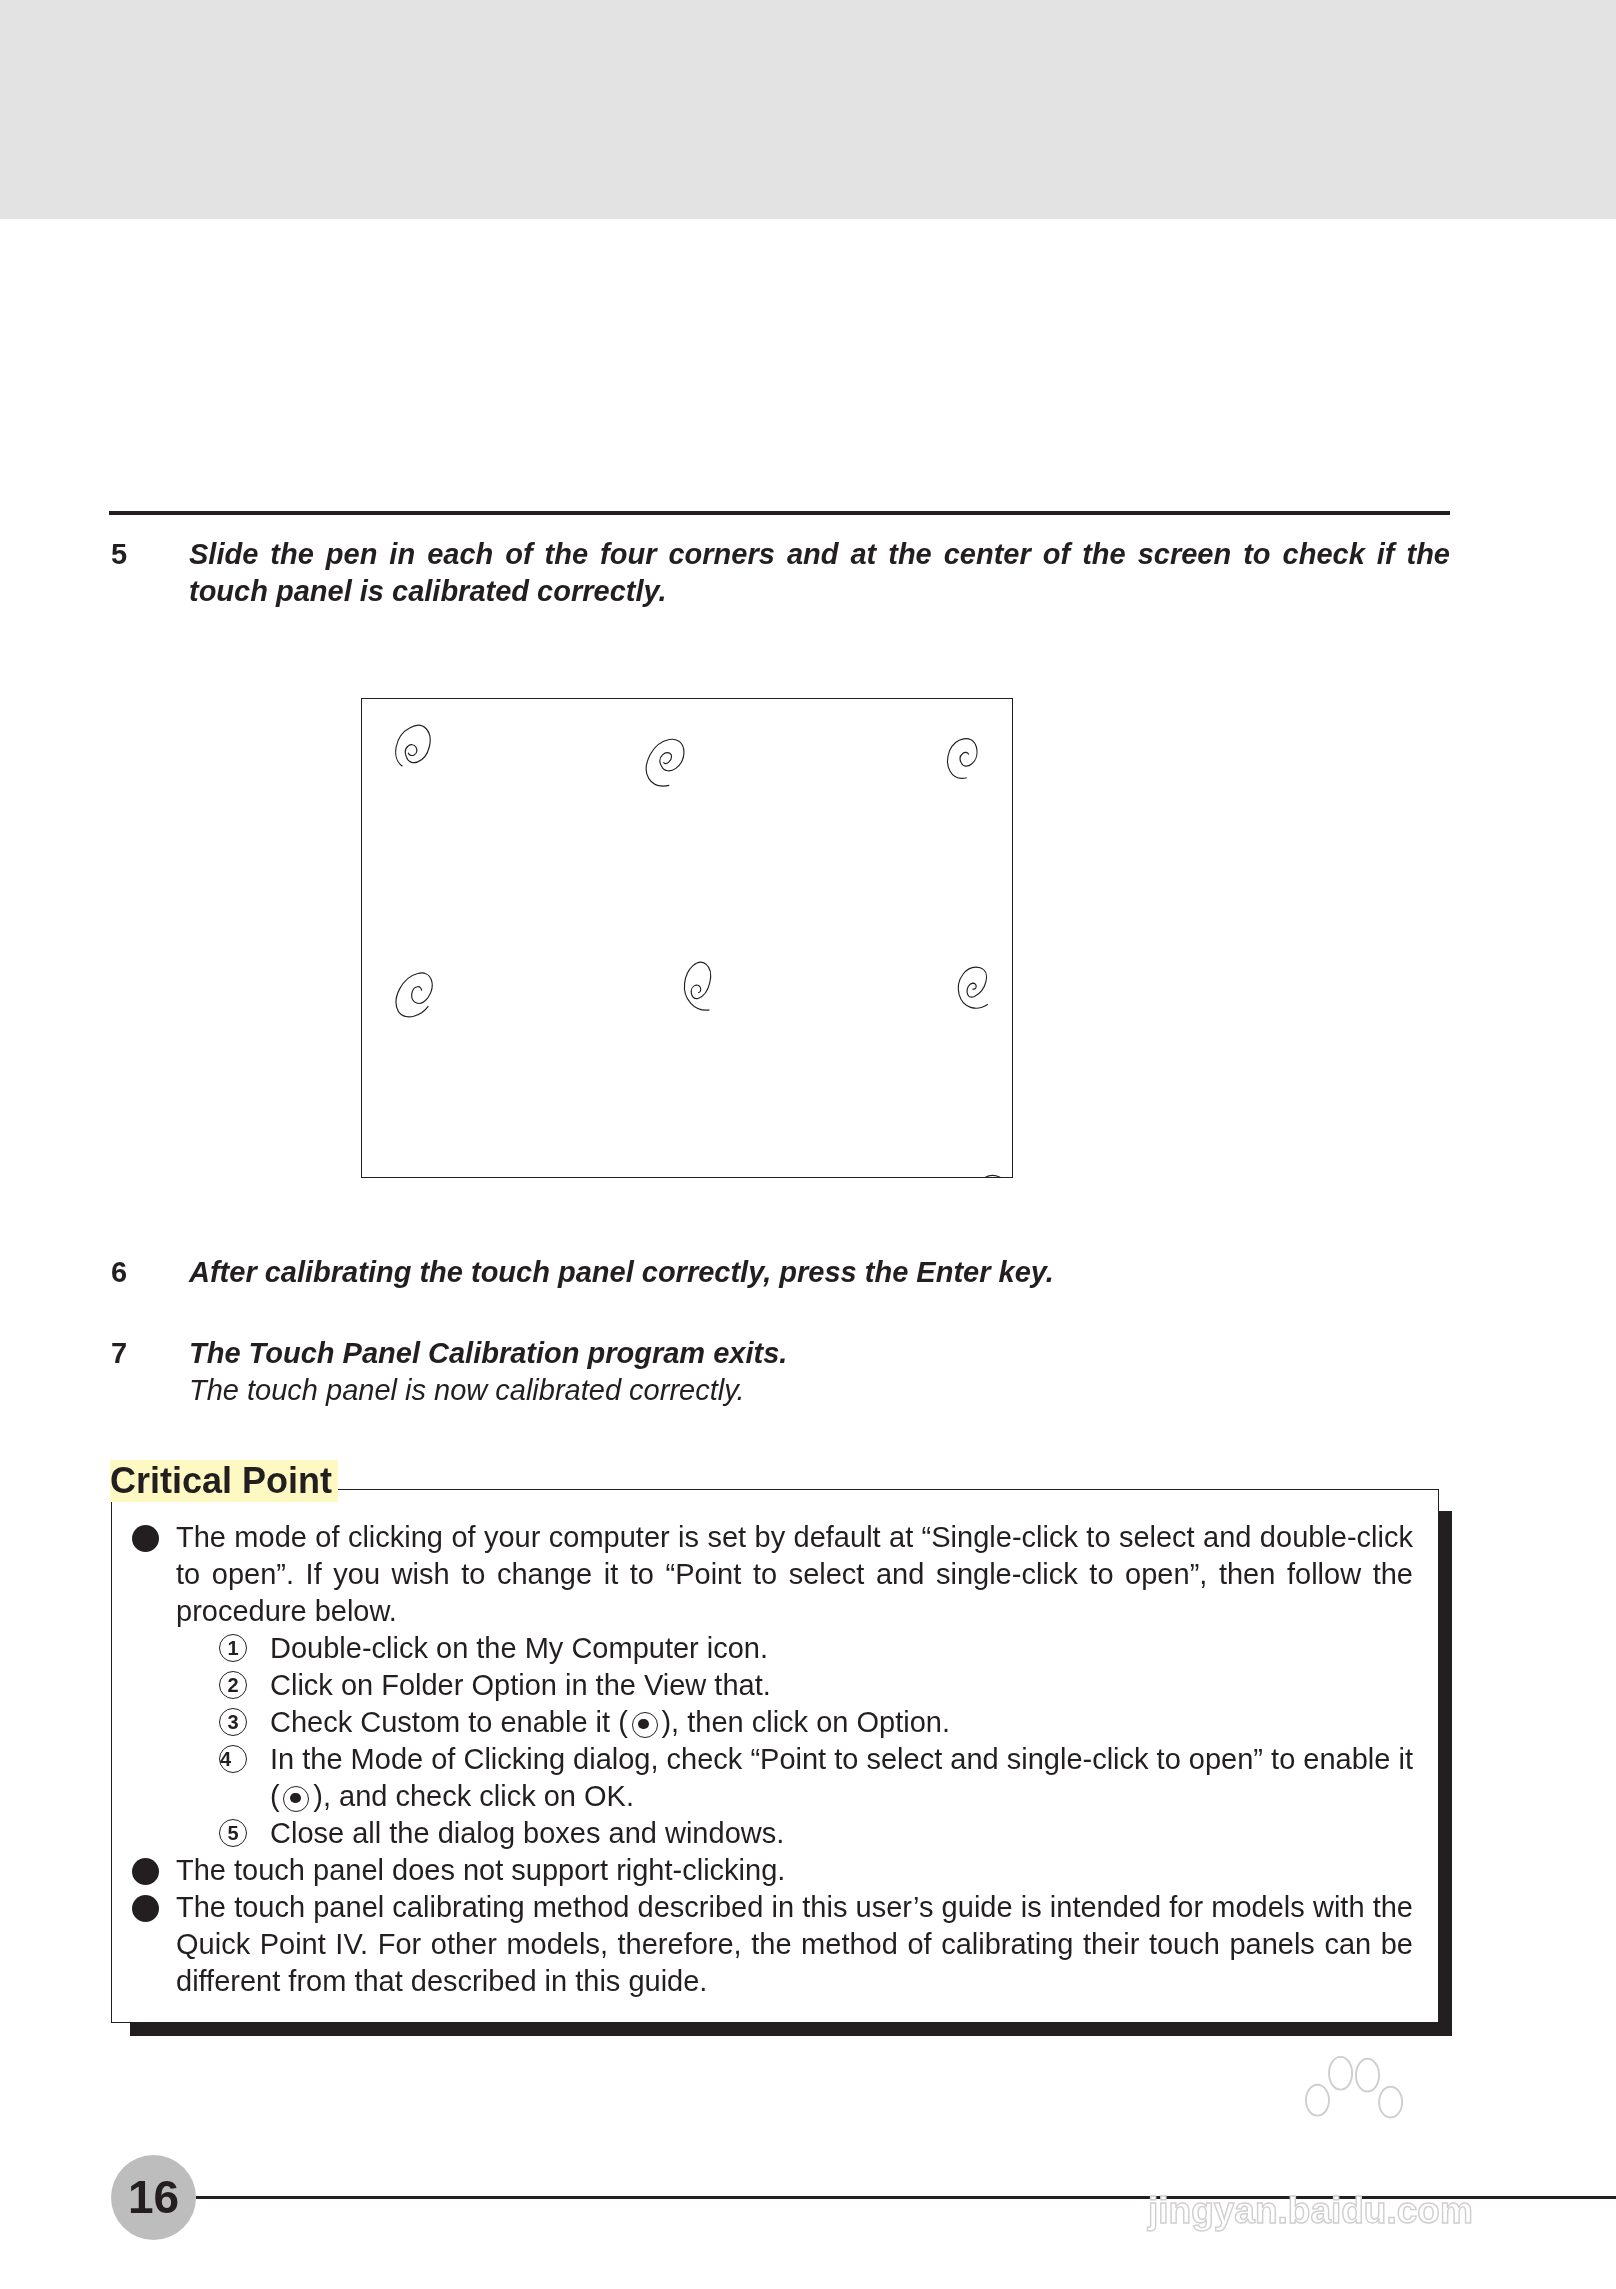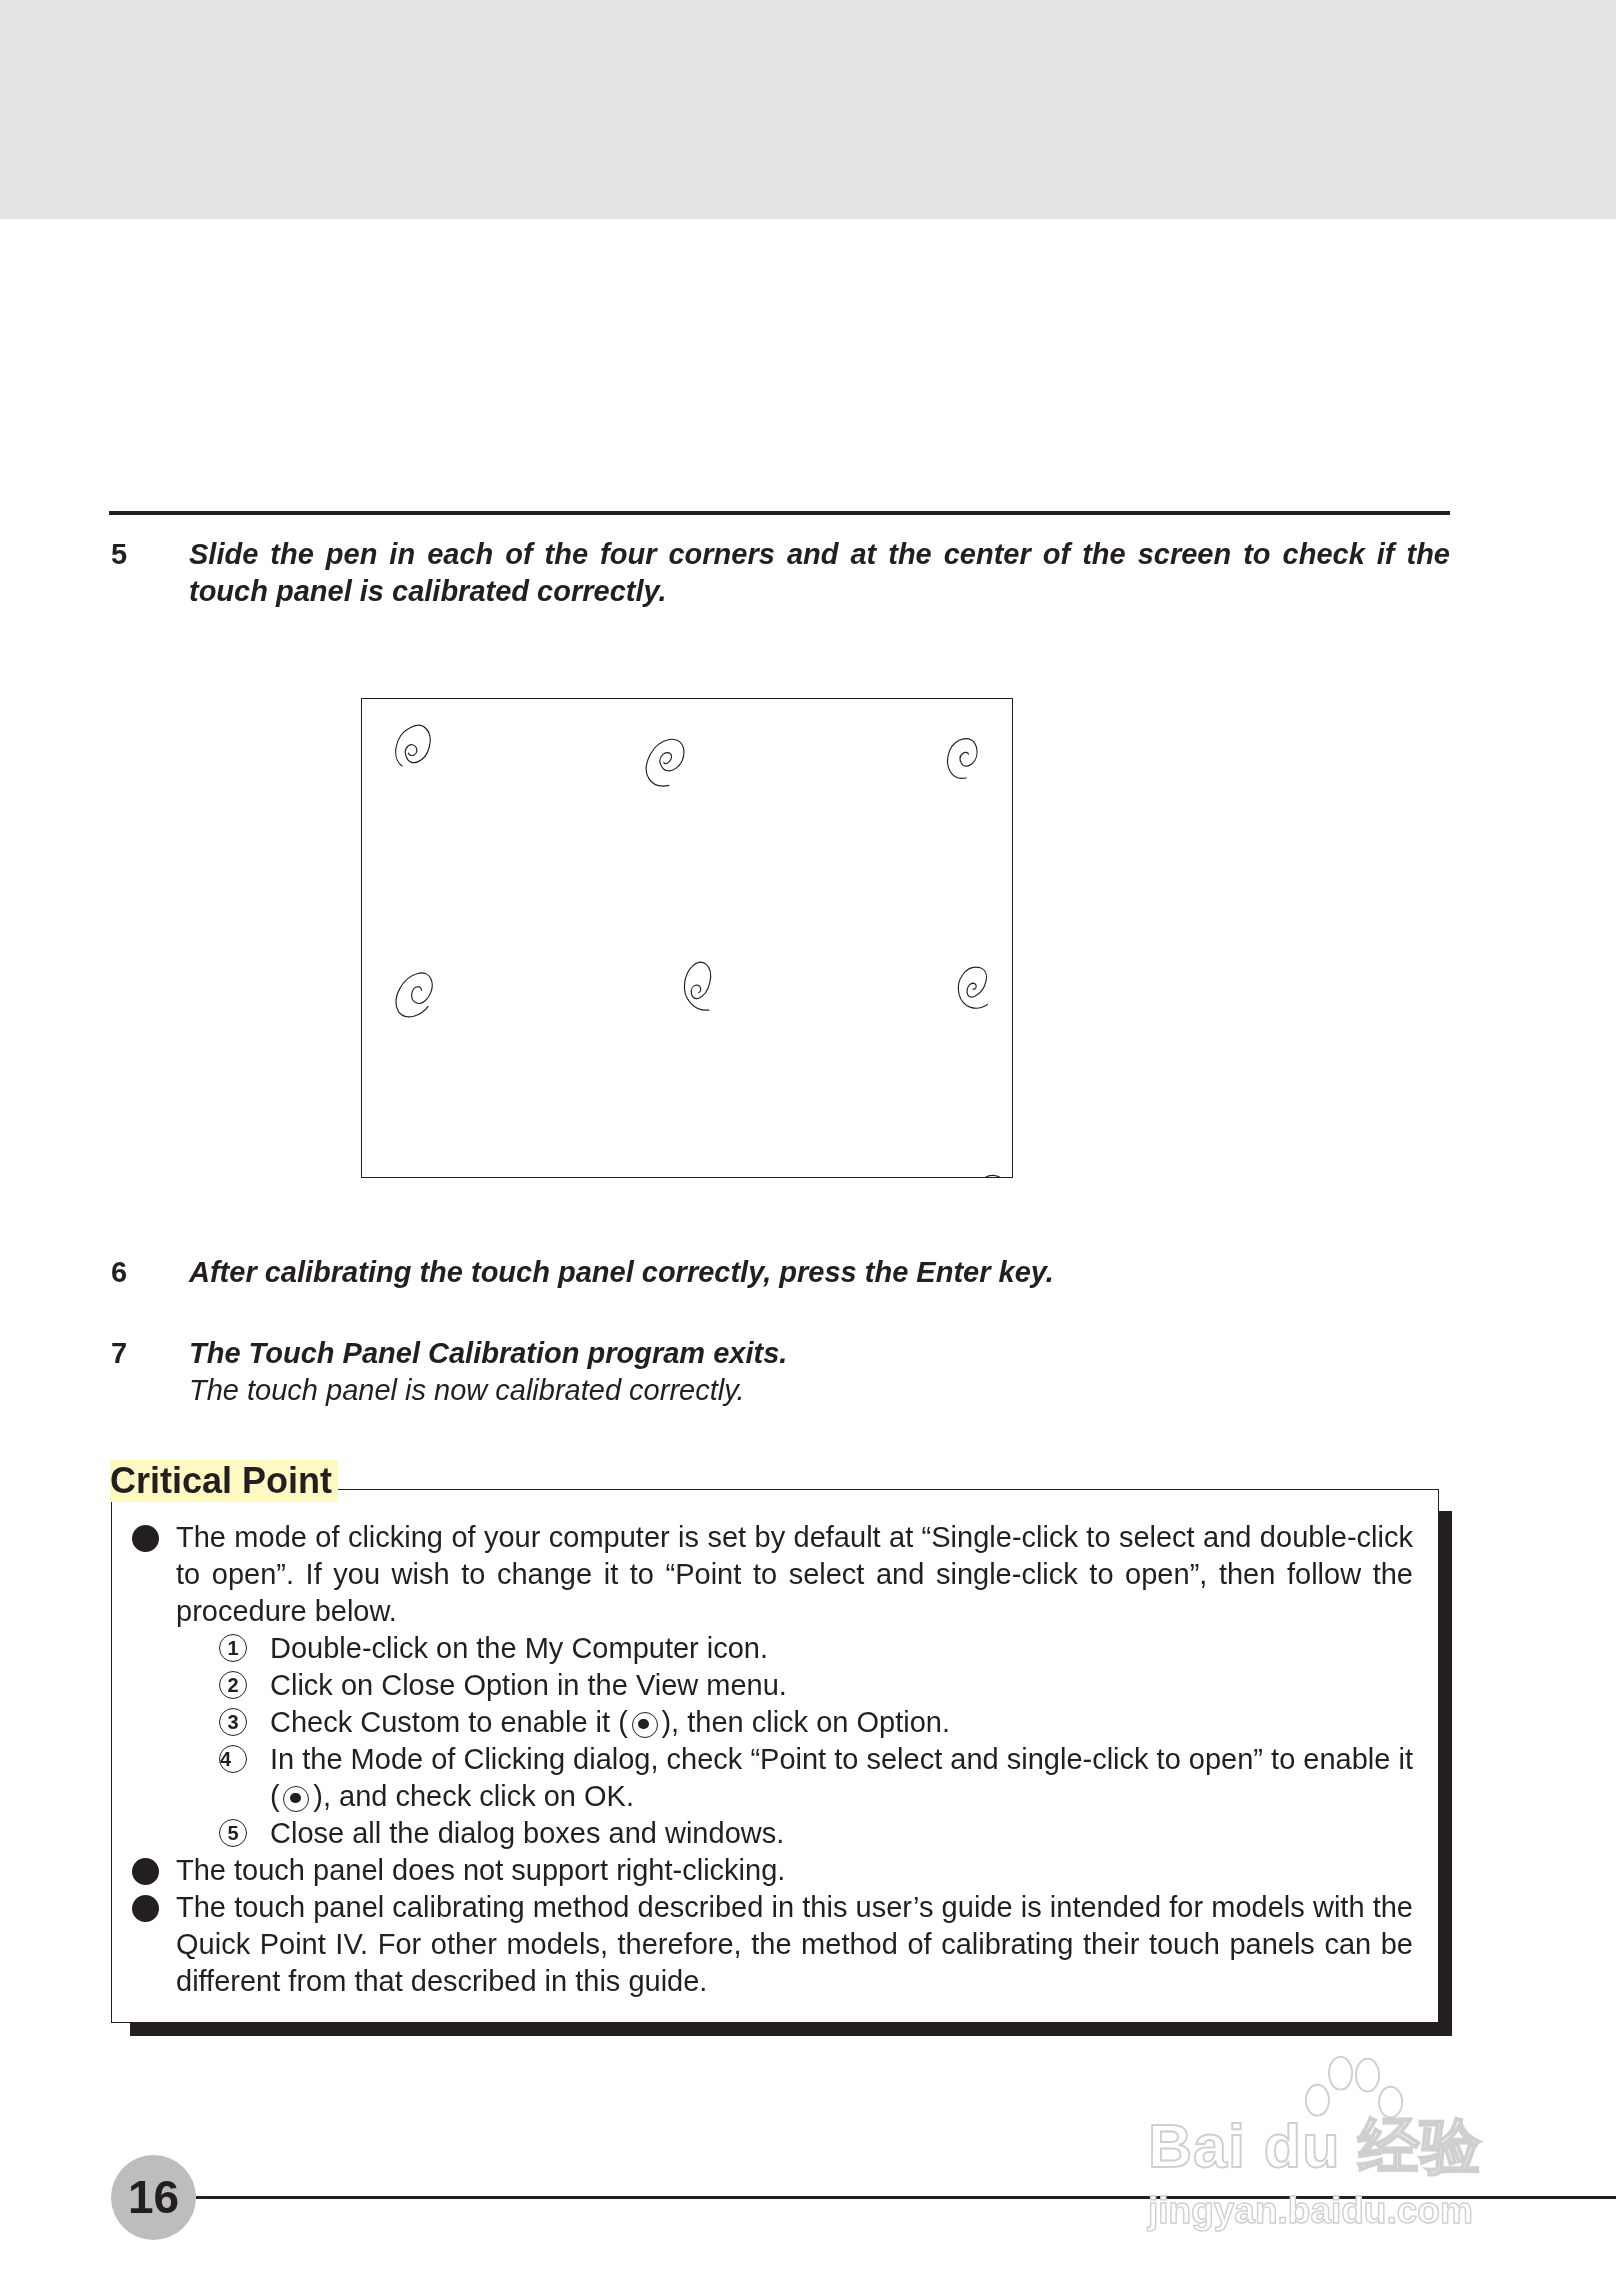--- a/index.html
+++ b/index.html
@@ -128,21 +128,21 @@
     <div class="cp-item">
       <span class="bullet"></span>
       <span>The mode of clicking of your computer is set by default at “Single-click to select and double-click to open”.  If you wish to change it to “Point to select and single-click to open”, then follow the procedure below.</span>
     </div>
     <div class="substep">
       <span class="circ">1</span>
       <span>Double-click on the My Computer icon.</span>
     </div>
     <div class="substep">
       <span class="circ">2</span>
-      <span>Click on Close Option in the View menu.</span>
+      <span>Click on Folder Option in the View that.</span>
     </div>
     <div class="substep">
       <span class="circ">3</span>
       <span>Check Custom to enable it (</span><span class="radio"></span><span>), then click on Option.</span>
     </div>
     <div class="substep" style="text-align:justify;text-align-last:left;">
       <span class="circ">4</span>
       <span>In the Mode of Clicking dialog, check “Point to select and single-click to open” to enable it (</span><span class="radio"></span><span>), and check click on OK.</span>
     </div>
     <div class="substep">
@@ -165,16 +165,15 @@
 
 <div class="watermark">
   <svg class="wm-paw" width="106" height="77" viewBox="0 0 110 80">
     <g fill="#fff" stroke="#cfcfcf" stroke-width="2">
       <ellipse cx="16" cy="48" rx="12" ry="16"></ellipse>
       <ellipse cx="40" cy="20" rx="12" ry="17"></ellipse>
       <ellipse cx="68" cy="22" rx="12" ry="17"></ellipse>
       <ellipse cx="92" cy="50" rx="12" ry="16"></ellipse>
     </g>
   </svg>
-  <div class="wm-main">Bai du 经验</div>
   <div class="wm-url">jingyan.baidu.com</div>
 </div>
 
 
 </body></html>

